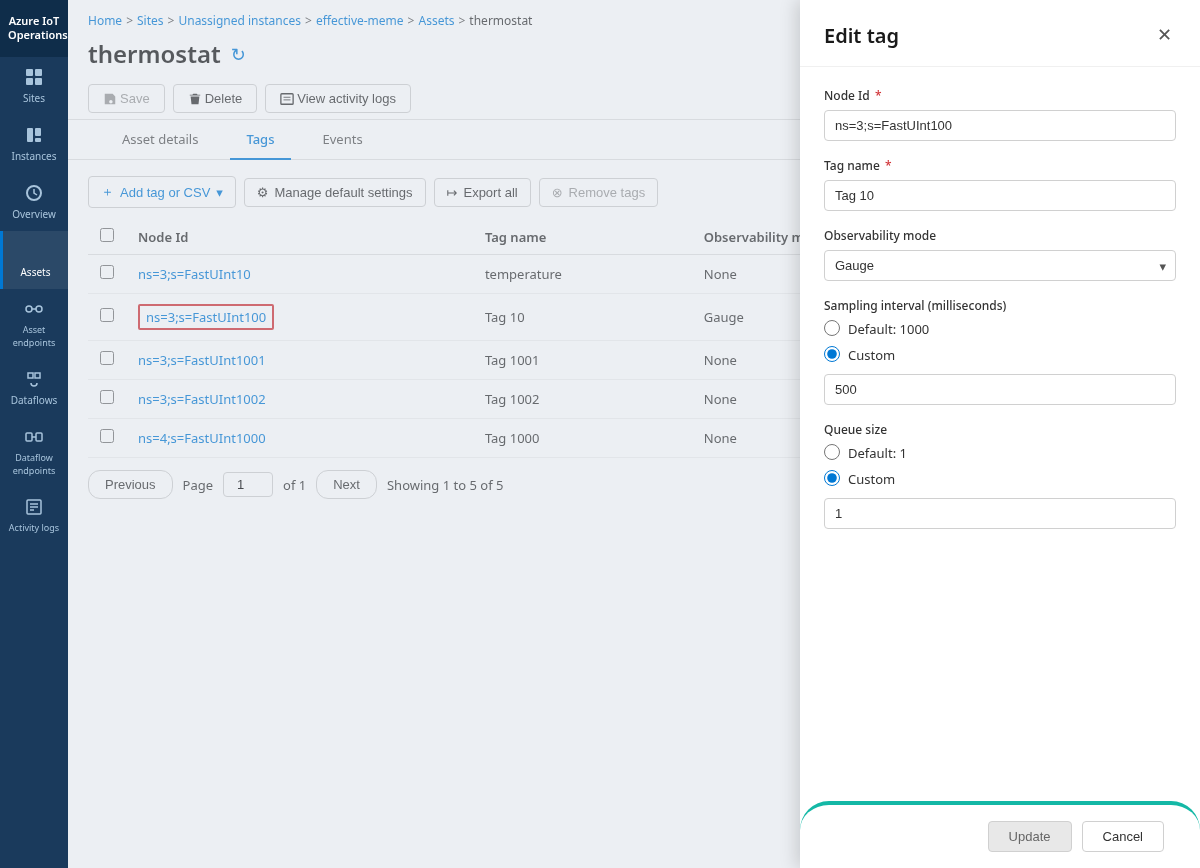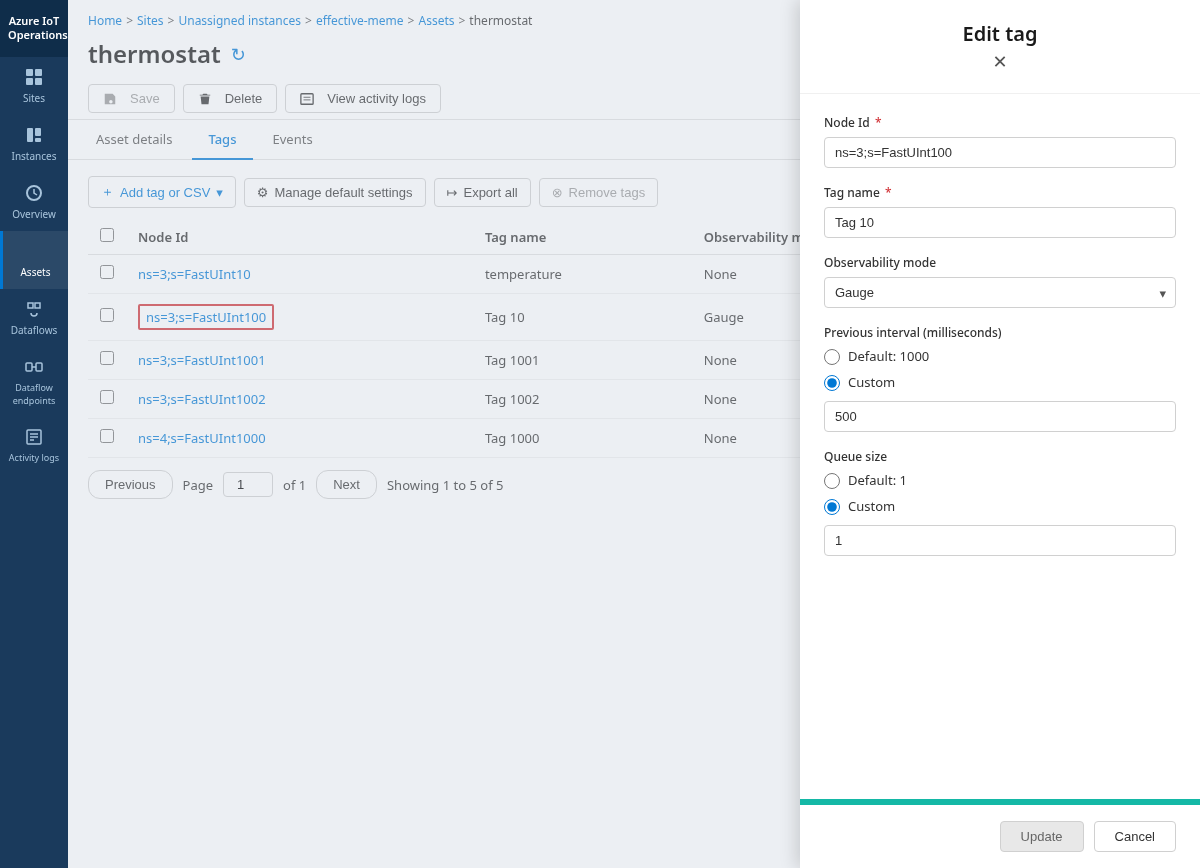--- a/index.html
+++ b/index.html
@@ -88,36 +88,36 @@
     .toolbar {
       padding: 6px 20px;
       display: flex;
       gap: 8px;
       border-bottom: 1px solid #e0e0e0;
       align-items: center;
     }
     .toolbar-btn {
       display: flex;
       align-items: center;
-      gap: 13px;
+      gap: 3px;
       padding: 6px 14px;
       border: 1px solid #d0d0d0;
       background: white;
       border-radius: 4px;
       cursor: pointer;
       font-size: 13px;
       color: #333;
     }
     .toolbar-btn.disabled { color: #999; cursor: default; }
 
     .tabs-row {
       display: flex;
-      padding: 0 12px;
+      padding: 0 38px;
       border-bottom: 1px solid #e0e0e0;
-      gap: 4px;
+      gap: 16px;
     }
     .tab {
       padding: 10px 16px;
       cursor: pointer;
       color: #555;
       font-size: 13px;
       border-bottom: 2px solid transparent;
       margin-bottom: -1px;
     }
     .tab.active { color: #0078d4; border-bottom-color: #0078d4; font-weight: 500; }
@@ -216,21 +216,20 @@
       flex-direction: column;
       padding: 0;
     }
 
     .panel-header {
       display: flex;
       justify-content: space-between;
       align-items: center;
       padding: 20px 24px 16px;
       border-bottom: 1px solid #f0f0f0;
-      flex-direction: column;
     }
     .panel-title {
       font-size: 20px;
       font-weight: 600;
       color: #1a1a1a;
     }
     .close-btn {
       background: none;
       border: none;
       cursor: pointer;
@@ -286,29 +285,30 @@
     .select-chevron {
       position: absolute;
       right: 10px;
       top: 50%;
       transform: translateY(-50%);
       pointer-events: none;
       color: #555;
     }
 
     .radio-group { display: flex; flex-direction: column; gap: 8px; margin-bottom: 10px; }
-    .radio-item { display: flex; align-items: flex-end; gap: 8px; font-size: 13px; color: #333; }
+    .radio-item { display: flex; align-items: flex-start; gap: 8px; font-size: 13px; color: #333; }
     .radio-item input[type="radio"] { accent-color: #0078d4; width: 16px; height: 16px; }
 
     .panel-footer {
-      padding: 16px 24px;
+      padding: 16px 36px;
       display: flex;
       gap: 10px;
       justify-content: flex-end;
-      border-top: 6px solid #14b8a6;
+      border-top: 4px solid #14b8a6;
+      border-radius: 29px;
     }
     .btn-primary {
       padding: 7px 20px;
       background: #e8e8e8;
       color: #666;
       border: 1px solid #d0d0d0;
       border-radius: 4px;
       cursor: pointer;
       font-size: 13px;
     }
@@ -359,20 +359,28 @@
     <span>Overview</span>
   </div>
 
   <div class="sidebar-item active">
     <svg viewBox="0 0 20 20" fill="currentColor">
         <path d="M3 5h14M3 10h14M3 15h8"></path>
       </svg>
     <span>Assets</span>
   </div>
 
+  <div class="sidebar-item">
+    <svg viewBox="0 0 20 20" fill="currentColor">
+        <circle cx="5" cy="10" r="3" fill="none" stroke="currentColor" stroke-width="1.5"></circle>
+        <circle cx="15" cy="10" r="3" fill="none" stroke="currentColor" stroke-width="1.5"></circle>
+        <line x1="8" y1="10" x2="12" y2="10" stroke="currentColor" stroke-width="1.5"></line>
+      </svg>
+    <span style="font-size:9px;text-align:center">Asset endpoints</span>
+  </div>
 
   <div class="sidebar-item">
     <svg viewBox="0 0 20 20" fill="currentColor">
         <path d="M4 4h5v5H4zM11 4h5v5h-5zM7 14a3 3 0 006 0" fill="none" stroke="currentColor" stroke-width="1.5"></path>
       </svg>
     <span>Dataflows</span>
   </div>
 
   <div class="sidebar-item">
     <svg viewBox="0 0 20 20" fill="currentColor">
@@ -569,21 +577,21 @@
           <option selected="">Gauge</option>
           <option>Counter</option>
           <option>Histogram</option>
           <option>Log</option>
         </select>
         <span class="select-chevron">▾</span>
       </div>
     </div>
 
     <div class="form-group">
-      <label class="form-label">Previous interval (milliseconds)</label>
+      <label class="form-label">Sampling interval (milliseconds)</label>
       <div class="radio-group">
         <label class="radio-item">
           <input type="radio" name="sampling" style="">
           <span>Default: 1000</span>
         </label>
         <label class="radio-item">
           <input type="radio" name="sampling" checked="" style="">
           <span>Custom</span>
         </label>
       </div>

